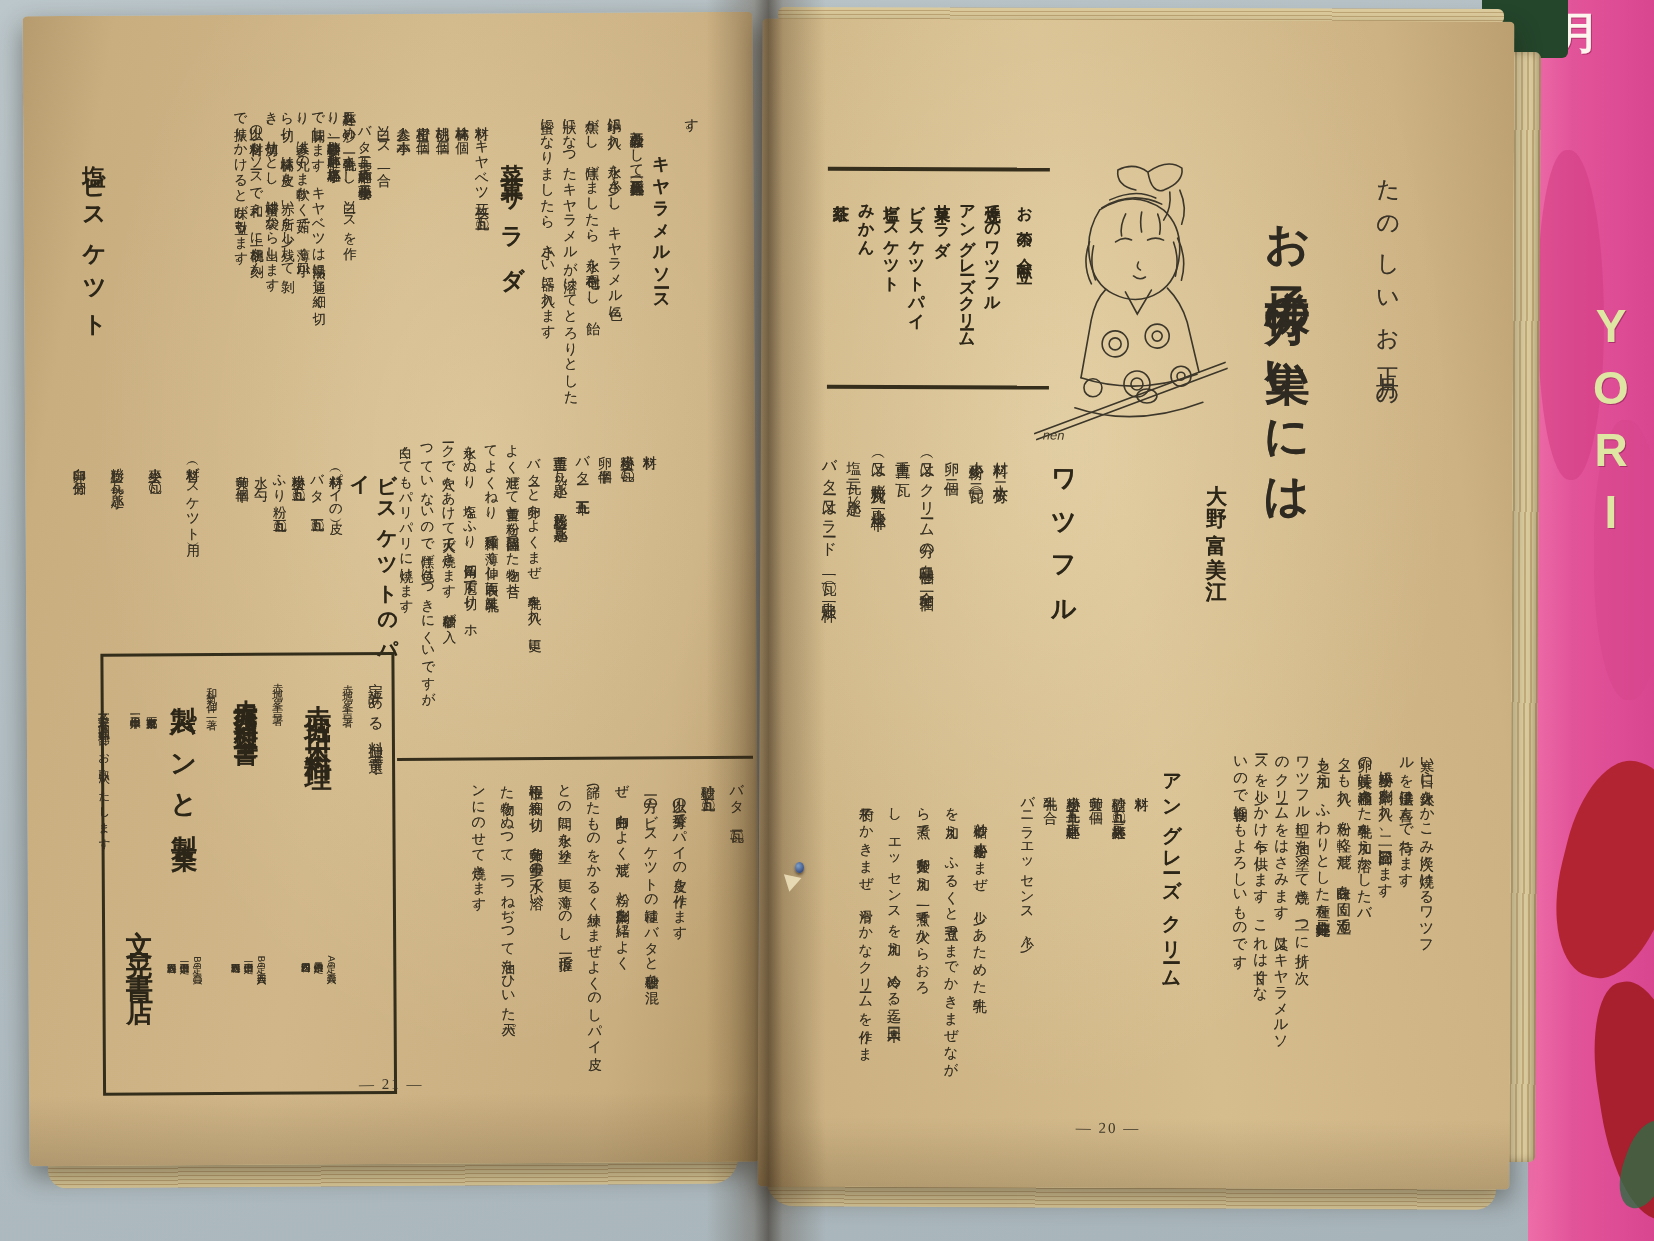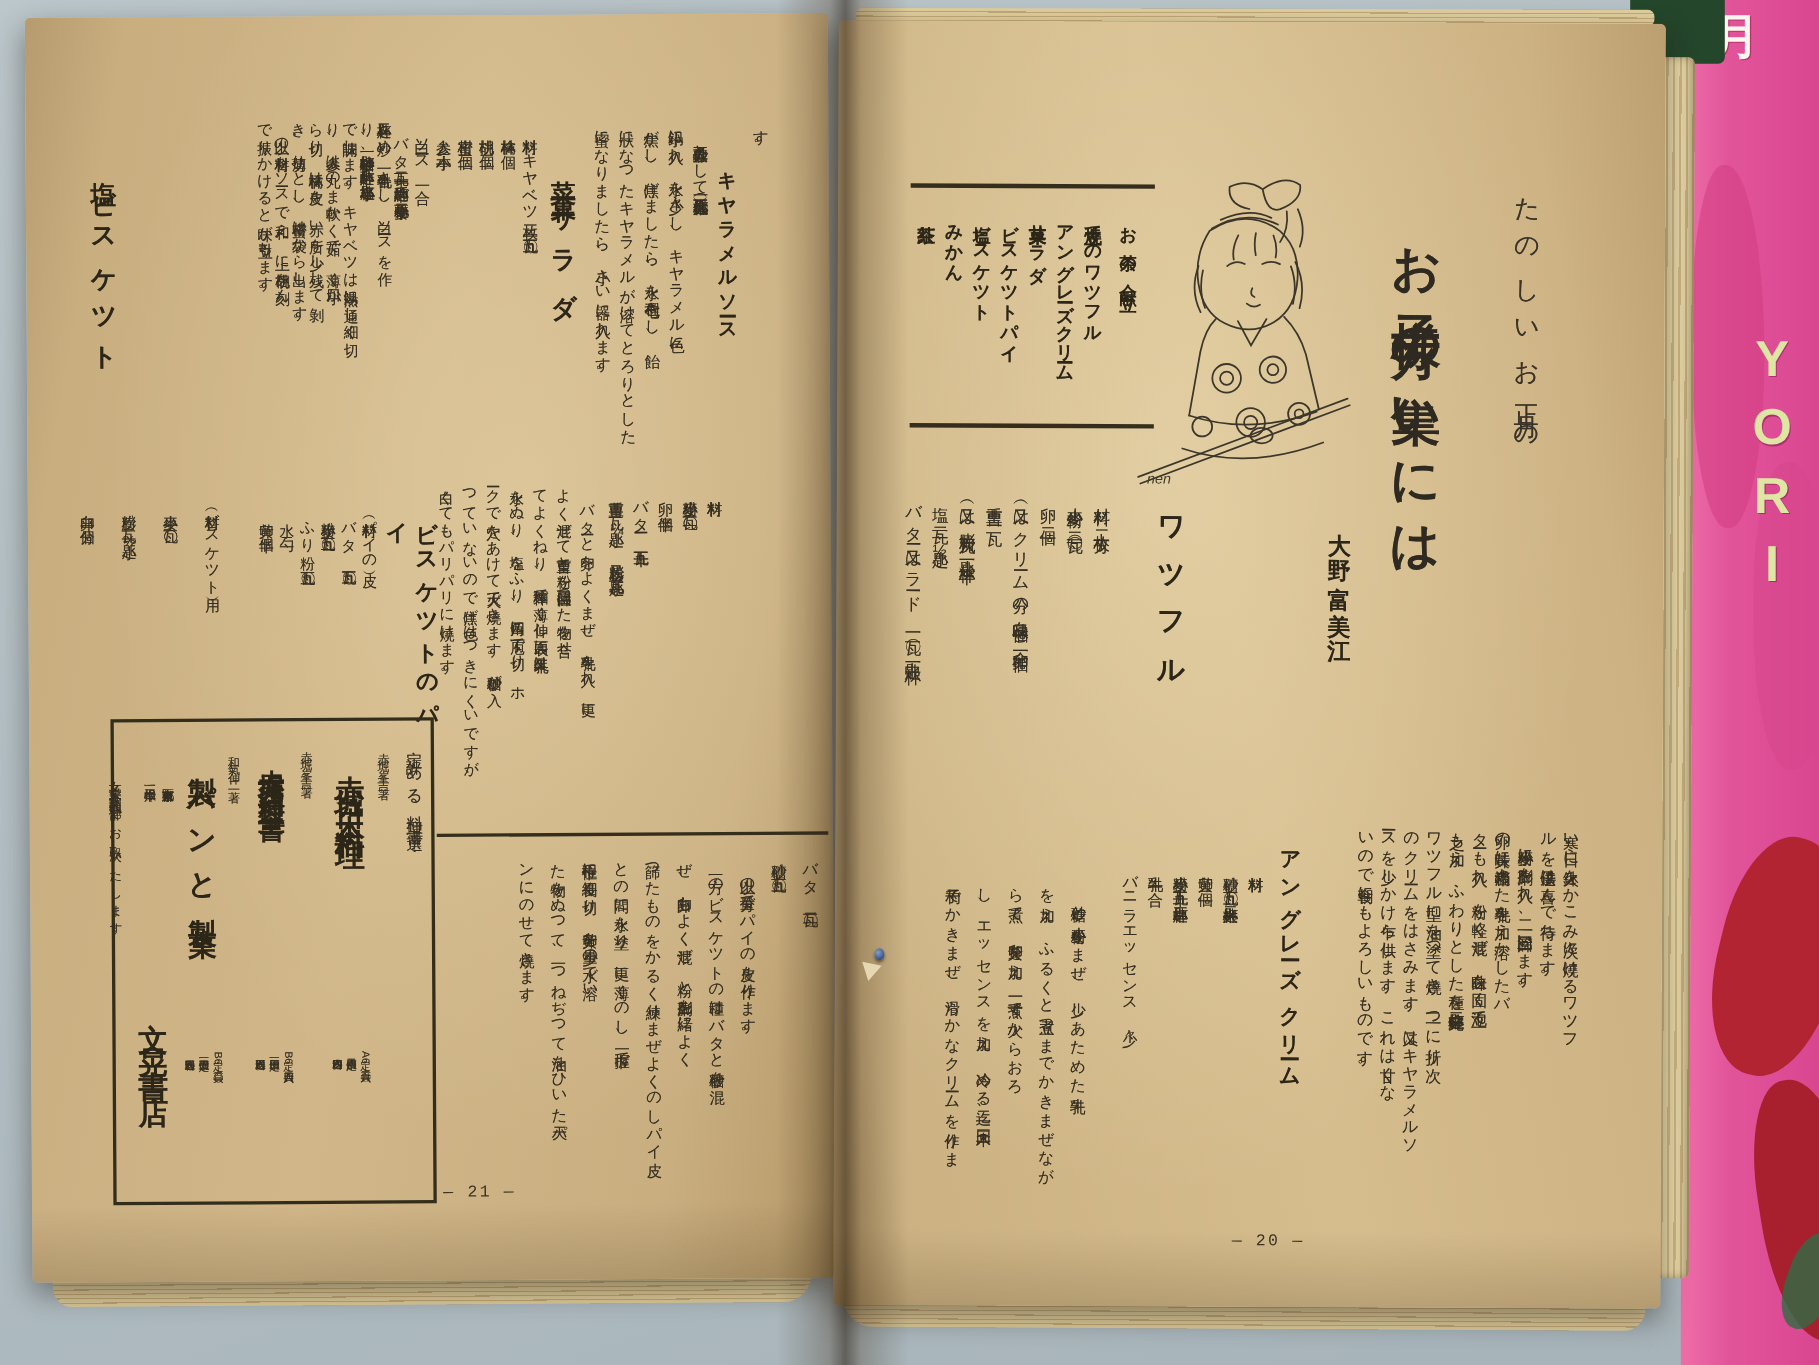--- a/index.html
+++ b/index.html
@@ -35,21 +35,21 @@
   .v{
     position:absolute;writing-mode:vertical-rl;white-space:pre-line;
     color:#352f23;font-family:"Liberation Sans","DejaVu Sans",sans-serif;
     text-shadow:0 0 .5px rgba(55,45,25,.55);
   }
   .h{font-weight:bold;color:#2c2619;}
   .serif{font-family:"Liberation Serif","DejaVu Serif",serif;}
   .rule{position:absolute;background:#352e1d;}
   .pn{
     position:absolute;color:#3a3426;font-size:15px;letter-spacing:2px;
-    font-family:Liberation Mono, monospace;text-align:right;width:110px;
+    font-family:Liberation Serif, serif;text-align:left;width:110px;
   }
   .adbox{
     position:absolute;left:100px;top:652px;width:294px;height:442px;
     border:3px solid #332d1c;box-sizing:border-box;
   }
   .gutter{
     position:absolute;left:706px;top:0;width:120px;height:1241px;pointer-events:none;
     background:linear-gradient(90deg,rgba(60,40,18,0) 0%,rgba(62,42,20,.30) 40%,rgba(38,24,10,.55) 52%,rgba(62,42,20,.28) 64%,rgba(60,40,18,0) 100%);
   }
   .staple{position:absolute;left:795px;top:862px;width:9px;height:11px;border-radius:50%;

